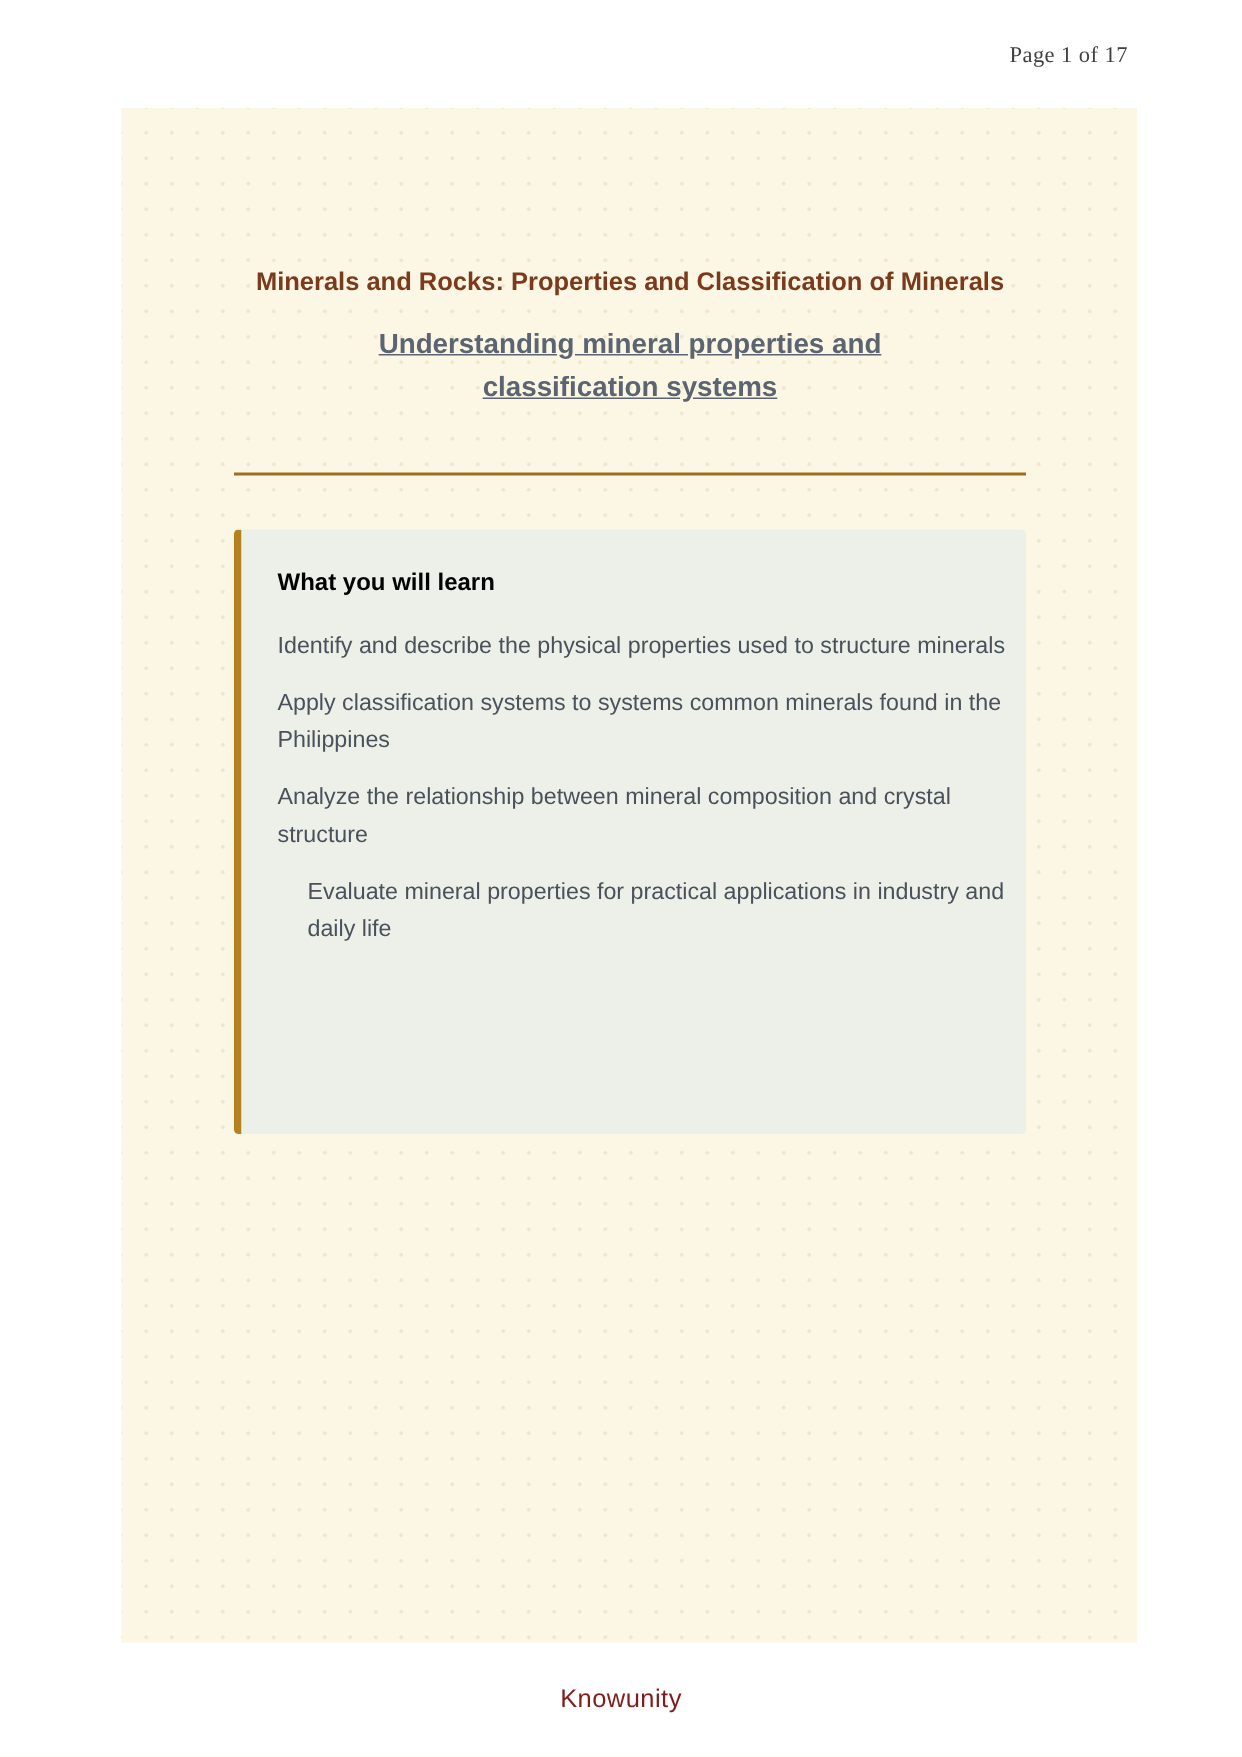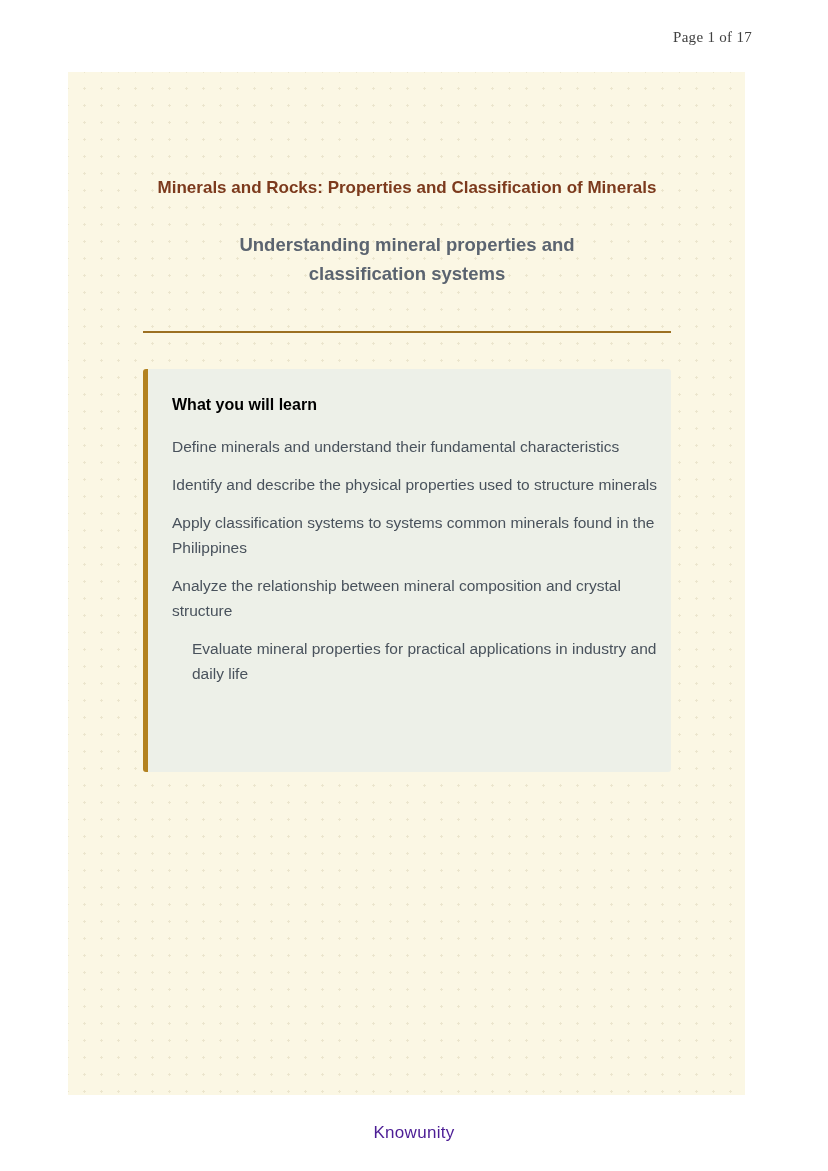--- a/index.html
+++ b/index.html
@@ -15,47 +15,48 @@
     position: absolute;
     top: 29px;
     right: 76px;
     font-family: "Liberation Serif", serif;
     font-size: 15px;
     color: #404040;
     letter-spacing: 0.3px;
   }
   .sheet {
     position: absolute;
-    left: 68px;
+    left: 81px;
     top: 72px;
     width: 677px;
     height: 1023px;
     background-color: #fbf7e4;
     background-image: radial-gradient(circle, rgba(196,186,146,0.28) 1px, rgba(0,0,0,0) 1.4px);
     background-size: 17px 17px;
     background-position: 8px 8px;
   }
   .content {
     padding: 0 74px 0 75px; 
   }
   .doc-title {
     margin-top: 105px;
     text-align: center;
     font-size: 17px;
     font-weight: bold;
     color: #7c3a1d;
     line-height: 22px;
   }
   .doc-subtitle {
-    margin: 31px auto 0 auto;
+    margin: 15px auto 0 auto;
     max-width: 430px;
     text-align: center;
     font-size: 18.5px;
     color: #5b6470;
     line-height: 29px;
+    text-decoration: underline;
   }
   .rule {
     margin-top: 43px;
     height: 2px;
     border: none;
     background: #9c7022;
     width: 100%;
   }
   .learn-box {
     margin-top: 36px;
@@ -80,21 +81,21 @@
     margin: 0 0 13px 0;
   }
   .learn-items p:last-child { margin-bottom: 0; margin-left: 20px; }
   .footer-brand {
     position: absolute;
     top: 1123px;
     left: 0;
     width: 100%;
     text-align: center;
     font-size: 17px;
-    color: #4c1d95;
+    color: #7f1d1d;
     letter-spacing: 0.3px;
   }
 </style>
 </head>
 <body>
 
 <div class="page-number">Page 1 of 17</div>
 
 <div class="sheet">
   <div class="content">
@@ -102,21 +103,20 @@
     <h1 class="doc-title">Minerals and Rocks: Properties and Classification of Minerals</h1>
 
     <h2 class="doc-subtitle">Understanding mineral properties and classification systems</h2>
 
     <hr class="rule">
 
     <div class="learn-box">
       <div class="learn-heading">What you will learn</div>
 
       <div class="learn-items">
-          <p>Define minerals and understand their fundamental characteristics</p>
           <p>Identify and describe the physical properties used to structure minerals</p>
           <p>Apply classification systems to systems common minerals found in the Philippines</p>
           <p>Analyze the relationship between mineral composition and crystal structure</p>
           <p>Evaluate mineral properties for practical applications in industry and daily life</p>
         </div>
     </div>
 
   </div>
 </div>
 

